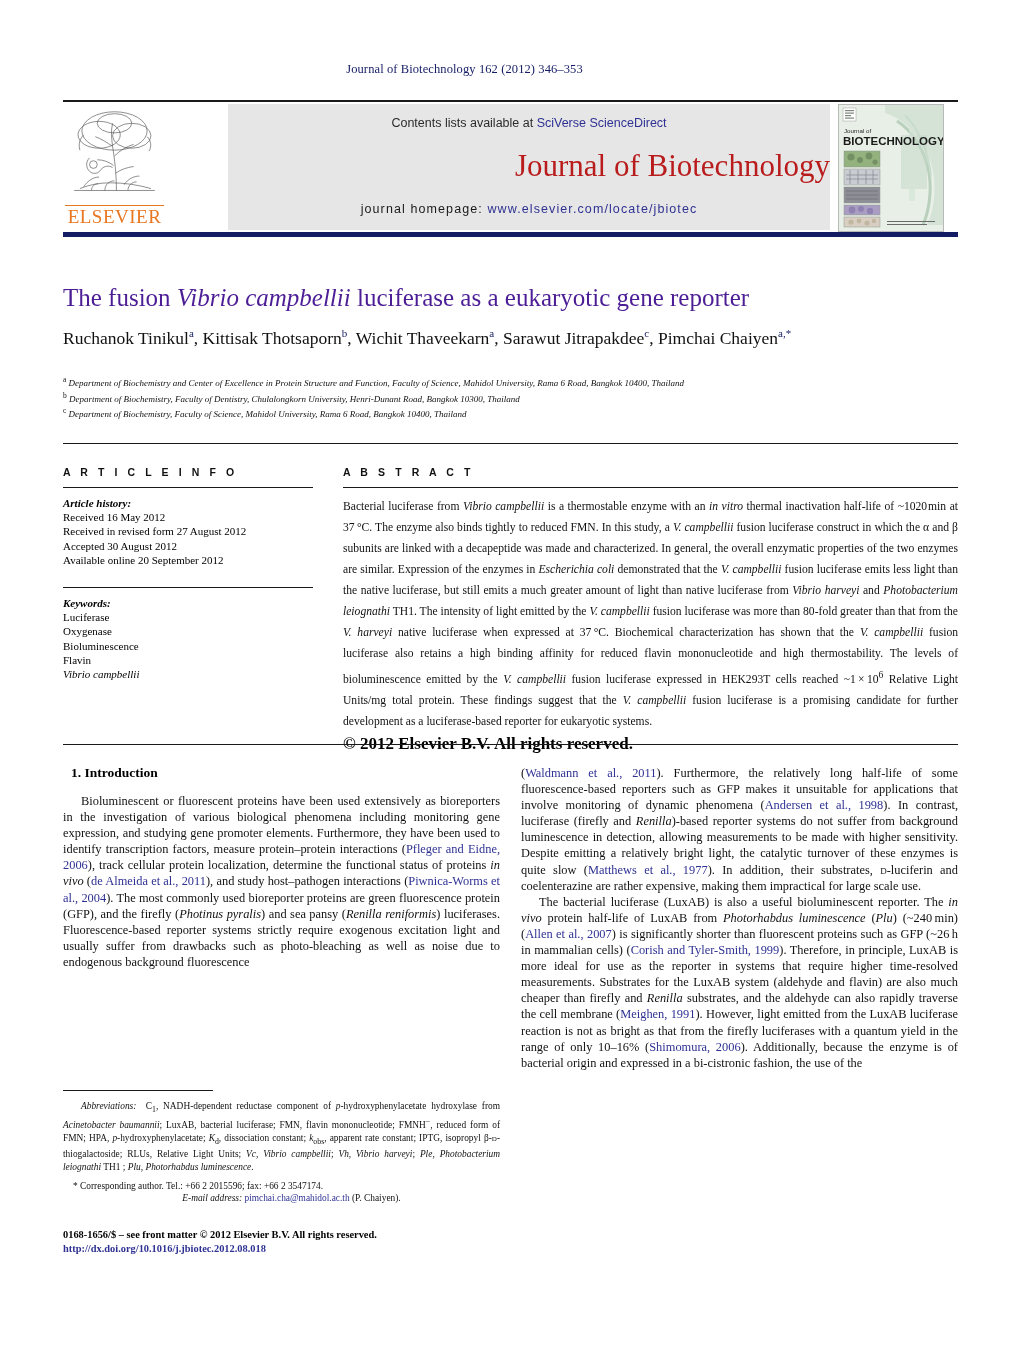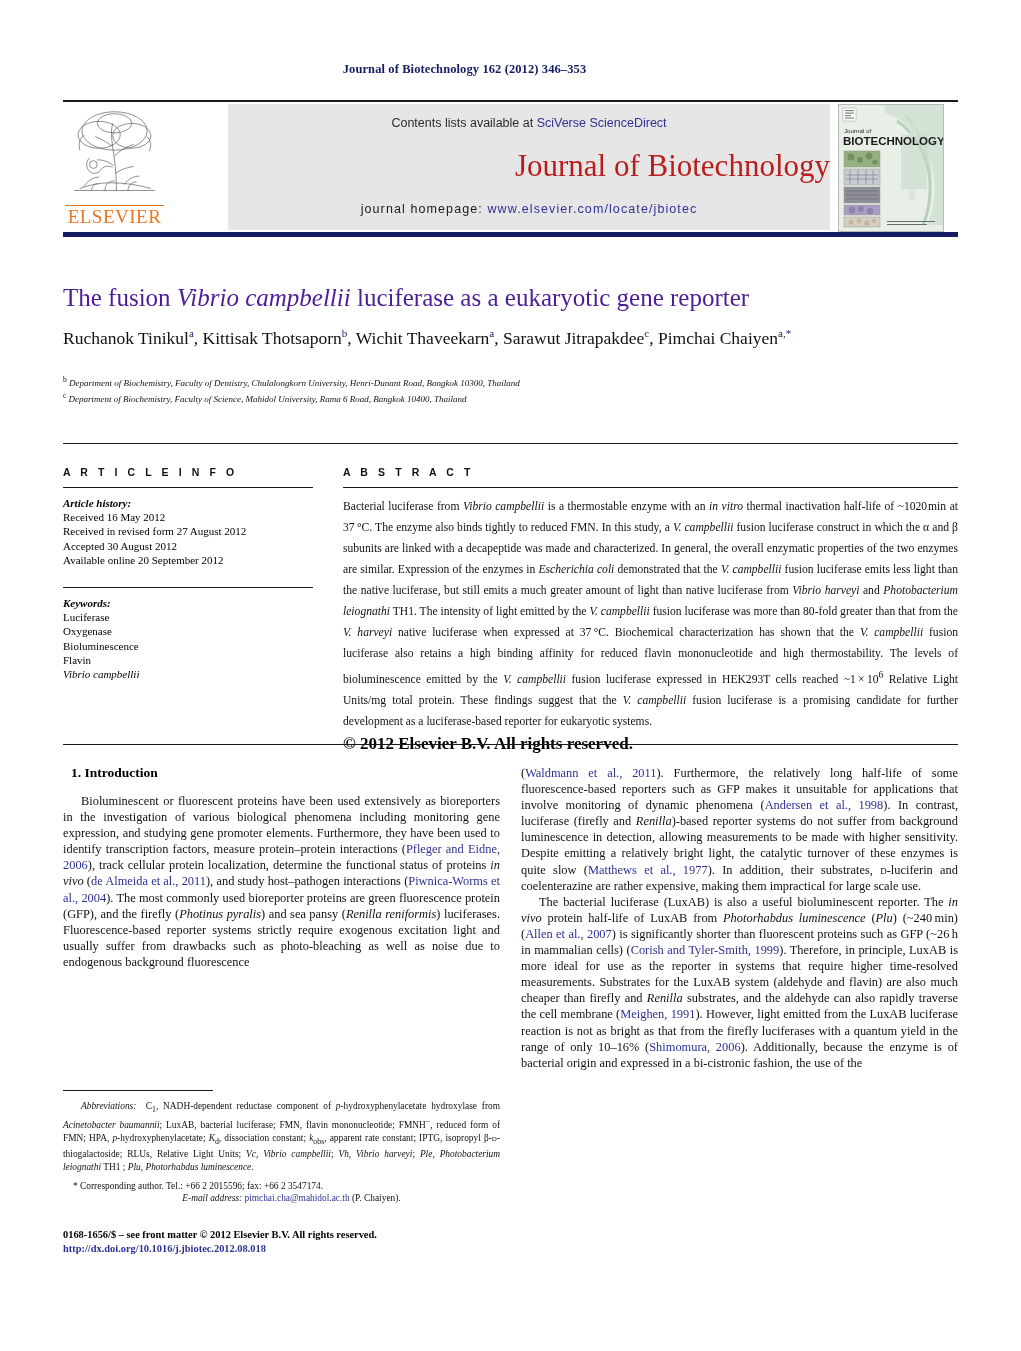--- a/index.html
+++ b/index.html
@@ -22,21 +22,21 @@
     height: 1351px;
   }
 
   
   .running-head {
     position: absolute;
     left: 0; top: 62px;
     width: 929px;
     text-align: center;
     font-size: 12.5px;
-    font-weight: bold;
+    font-weight: normal;
     color: #141c63;
     letter-spacing: 0.1px;
   }
   .masthead-rule-top {
     position: absolute;
     left: 63px; top: 100px;
     width: 895px;
     height: 2px;
     background: #1a1a1a;
   }
@@ -403,20 +403,21 @@
 
   <div class="authors">
     <span>Ruchanok Tinikul</span><sup>a</sup>,
     <span>Kittisak Thotsaporn</span><sup>b</sup>,
     <span>Wichit Thaveekarn</span><sup>a</sup>,
     <span>Sarawut Jitrapakdee</span><sup>c</sup>,
     <span>Pimchai Chaiyen</span><sup>a,*</sup>
   </div>
 
   <div class="affiliations">
+    <div><sup>a</sup> <span>Department of Biochemistry and Center of Excellence in Protein Structure and Function, Faculty of Science, Mahidol University, Rama 6 Road, Bangkok 10400, Thailand</span></div>
     <div><sup>b</sup> <span>Department of Biochemistry, Faculty of Dentistry, Chulalongkorn University, Henri-Dunant Road, Bangkok 10300, Thailand</span></div>
     <div><sup>c</sup> <span>Department of Biochemistry, Faculty of Science, Mahidol University, Rama 6 Road, Bangkok 10400, Thailand</span></div>
   </div>
 
   <div class="band-rule-top"></div>
 
   <div class="info-col">
     <div class="section-caps">A R T I C L E   I N F O</div>
     <div class="thin-rule"></div>
     <div class="info-history">

